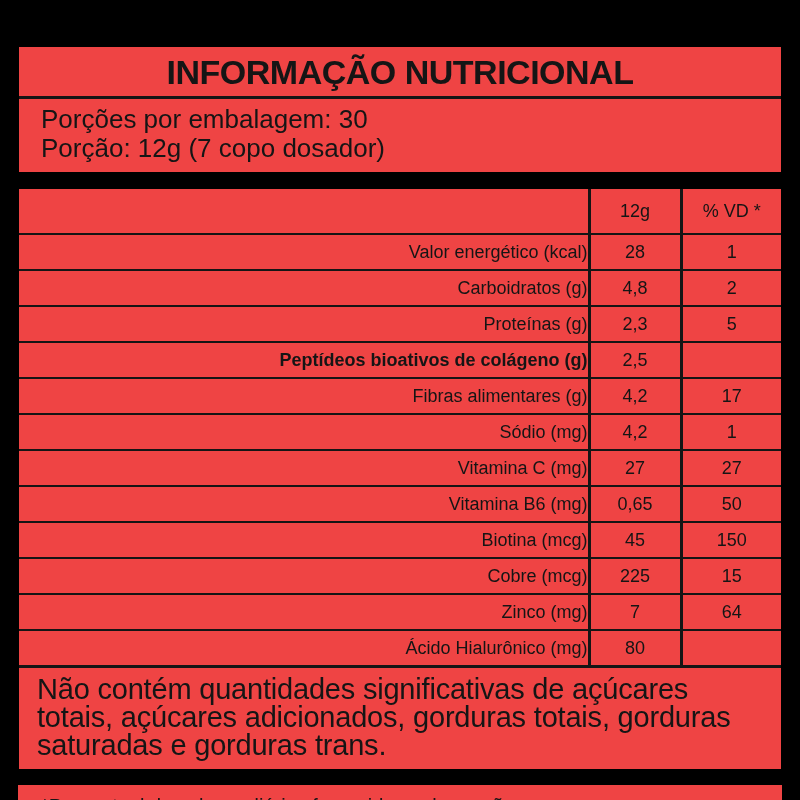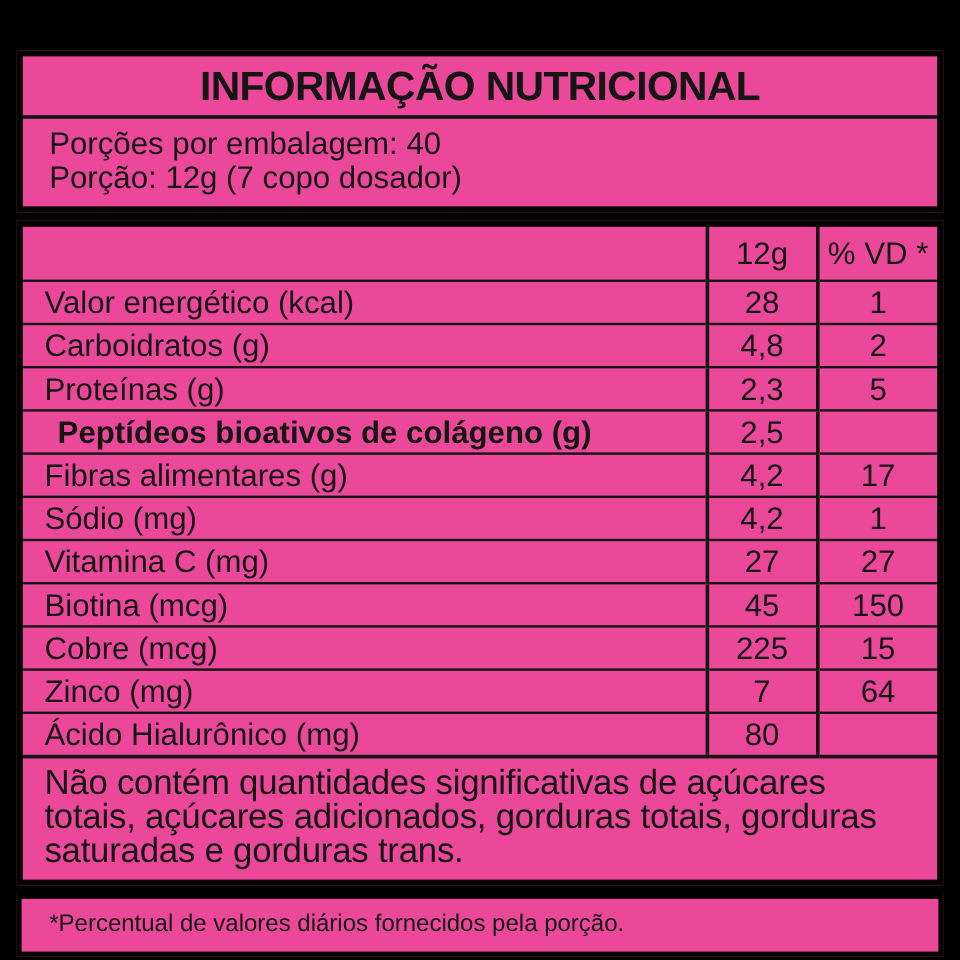--- a/index.html
+++ b/index.html
@@ -5,21 +5,21 @@
   html, body { margin: 0; padding: 0; }
   body {
     width: 800px; height: 800px;
     background: #000000;
     font-family: "Liberation Sans", sans-serif;
     color: #151515;
     overflow: hidden;
   }
   .wrap { padding-top: 42px; }
   .panel {
-    background: #ec4899;
+    background: #ef4444;
     margin: 0 14px;
     border: 5px solid #000000;
     box-sizing: border-box;
   }
 
   
   .title {
     font-weight: bold;
     font-size: 34px;
     letter-spacing: -0.5px;
@@ -34,32 +34,32 @@
   }
 
   
   .table-panel { margin-top: 7px; }
   table { width: 100%; border-collapse: collapse; table-layout: fixed; }
   col.col-label { width: auto; }
   col.col-amount { width: 92px; }
   col.col-dv { width: 100px; }
   th, td {
     font-weight: normal;
-    font-size: 26px;
+    font-size: 18px;
     padding: 0;
     height: 34px;
     line-height: 33px;
     white-space: nowrap;
     overflow: hidden;
   }
   thead th { height: 44px; border-bottom: 2px solid #151515; }
   .c-val { border-left: 3px solid #151515; text-align: center; }
   tbody td { border-bottom: 2px solid #151515; }
   tbody tr:last-child td { border-bottom-width: 3px; }
-  .c-label { text-align: left; padding-left: 18px; }
+  .c-label { text-align: right; padding-left: 18px; }
   td.indent { padding-left: 29px; font-weight: bold; }
   tfoot td.note {
     font-size: 29px;
     line-height: 28px;
     height: auto;
     white-space: normal;
     text-align: left;
     padding: 7px 12px 10px 18px;
     letter-spacing: -0.2px;
   }
@@ -74,21 +74,21 @@
 </style>
 </head>
 <body>
 
 <div class="wrap">
 
   <div class="panel title-panel">
     <div class="title">INFORMAÇÃO NUTRICIONAL</div>
     <div class="title-divider"></div>
     <div class="servings">
-      <div>Porções por embalagem: 40</div>
+      <div>Porções por embalagem: 30</div>
       <div>Porção: 12g (7 copo dosador)</div>
     </div>
   </div>
 
   <div class="panel table-panel">
     <table>
       <colgroup>
         <col class="col-label">
         <col class="col-amount">
         <col class="col-dv">
@@ -137,20 +137,25 @@
     <td class="c-val">1</td>
   </tr>
 
 
   <tr>
     <td class="c-label">Vitamina C (mg)</td>
     <td class="c-val">27</td>
     <td class="c-val">27</td>
   </tr>
 
+  <tr>
+    <td class="c-label">Vitamina B6 (mg)</td>
+    <td class="c-val">0,65</td>
+    <td class="c-val">50</td>
+  </tr>
 
   <tr>
     <td class="c-label">Biotina (mcg)</td>
     <td class="c-val">45</td>
     <td class="c-val">150</td>
   </tr>
 
   <tr>
     <td class="c-label">Cobre (mcg)</td>
     <td class="c-val">225</td>

